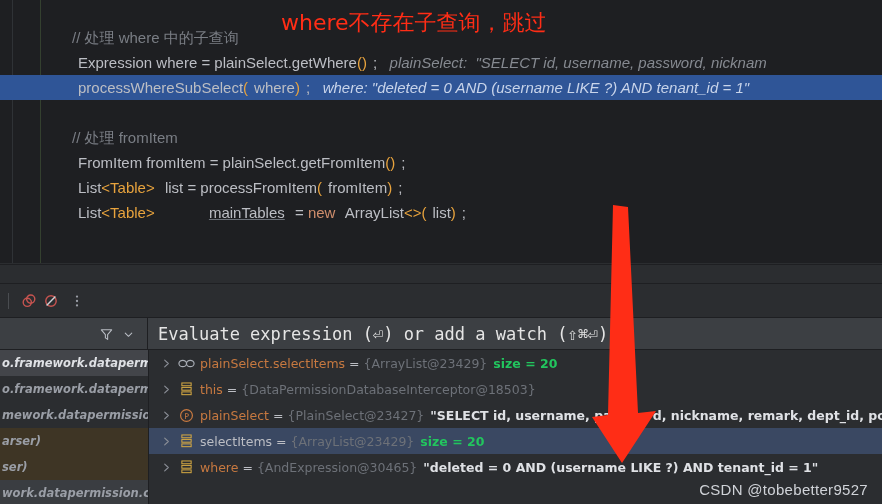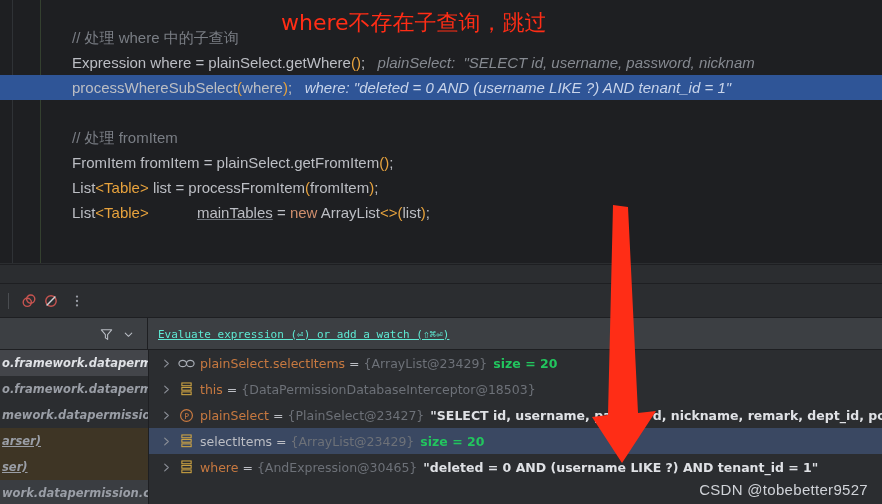--- a/index.html
+++ b/index.html
@@ -28,21 +28,21 @@
   }
   .ln{position:relative;height:25px;padding-left:72px;color:#bcbec4;box-sizing:border-box;}
   .ln.hl{background:#2f5597;}
   .ln.hl .hl-gut{position:absolute;left:0;top:0;width:72px;height:25px;background:#2f5597;}
   .cm{color:#7a7e85;}
   .kw{color:#cf8e6d;}
   .br{color:#e8a33d;}
   .ul{text-decoration:underline;text-decoration-color:#6a6f77;padding-left:44px;}
   .hint{color:#868a91;font-style:italic;}
   .hinthl{color:#c8d4ea;font-style:italic;}
-  .plain{color:#bcbec4;}
+  .plain{color:#bcbec4;margin-left:6px;}
 
   .annot{
     position:absolute;left:281px;top:8px;
     color:#ff2d16;font-size:22px;font-weight:400;
     font-family:"DejaVu Sans","Liberation Sans",sans-serif;
     letter-spacing:0px;white-space:nowrap;
   }
 
   
   .debug{
@@ -68,38 +68,37 @@
     display:flex;align-items:center;justify-content:flex-end;
     padding-right:8px;background:#3c3f43;
     border-right:1px solid #1e1f22;
   }
   .fl-icon{width:22px;height:22px;display:flex;align-items:center;justify-content:center;}
   .eval-field{
     flex:1;height:32px;display:flex;align-items:center;
     padding-left:10px;background:#3c3f43;box-sizing:border-box;
   }
   .eval-ph{
-    color:#5eead4;font-size:11px;
+    color:#e5e5e5;font-size:17px;
     font-family:"DejaVu Sans Mono","Liberation Mono",monospace;
-    text-decoration:underline;
   }
 
   
   .frames{
     position:absolute;left:0;top:86px;width:148px;height:154px;
     background:#2b2d30;overflow:hidden;border-right:1px solid #1e1f22;
   }
   .frame-row{
     height:26px;line-height:26px;padding-left:2px;box-sizing:border-box;
     font-size:11.5px;font-style:italic;font-weight:600;color:#9a9ea6;
     white-space:nowrap;overflow:hidden;text-overflow:clip;
     font-family:"DejaVu Sans","Liberation Sans",sans-serif;
   }
   .frame-row.sel{background:#43454a;color:#dfe1e5;}
-  .frame-row.lib{background:#3e3525;text-decoration:underline;}
+  .frame-row.lib{background:#3e3525;}
   .frame-row.libsel{background:#3a3d41;}
 
   
   .vars{
     position:absolute;left:149px;top:86px;width:733px;height:194px;
     background:#2b2d30;overflow:hidden;
   }
   .var-row{
     height:26px;display:flex;align-items:center;
     font-size:12.5px;white-space:nowrap;

